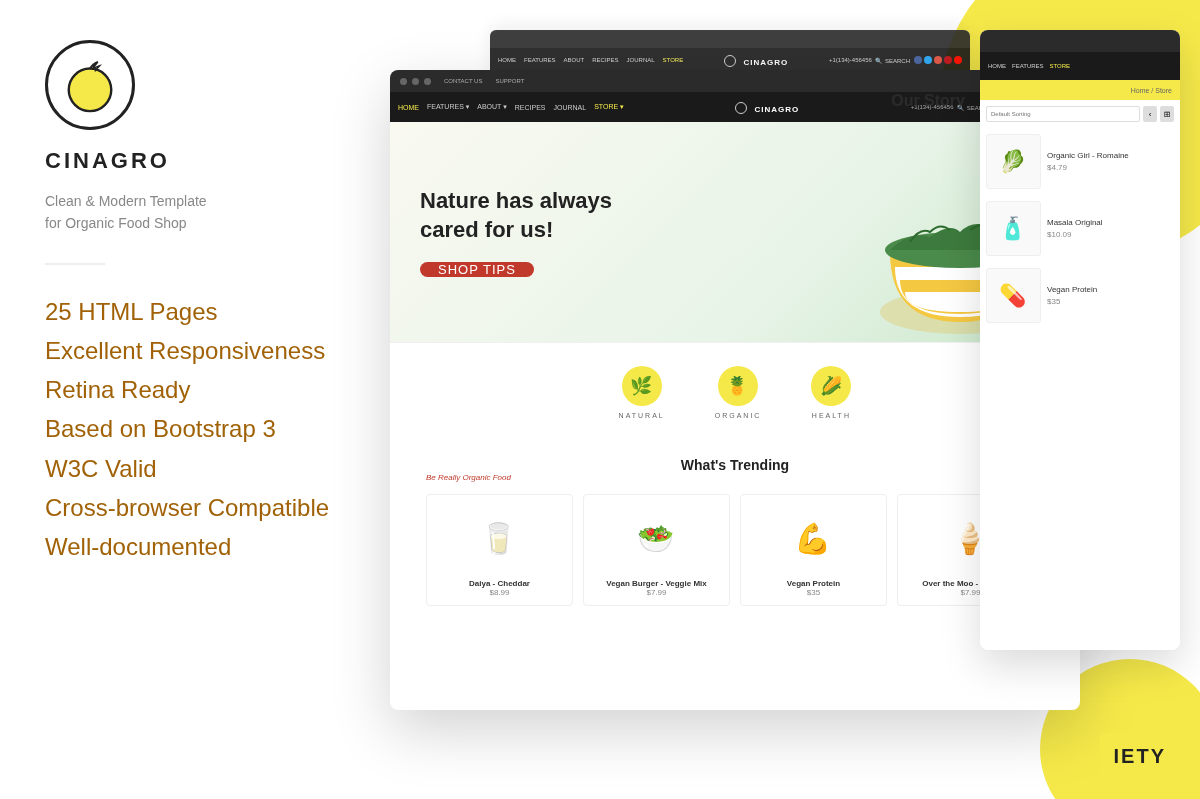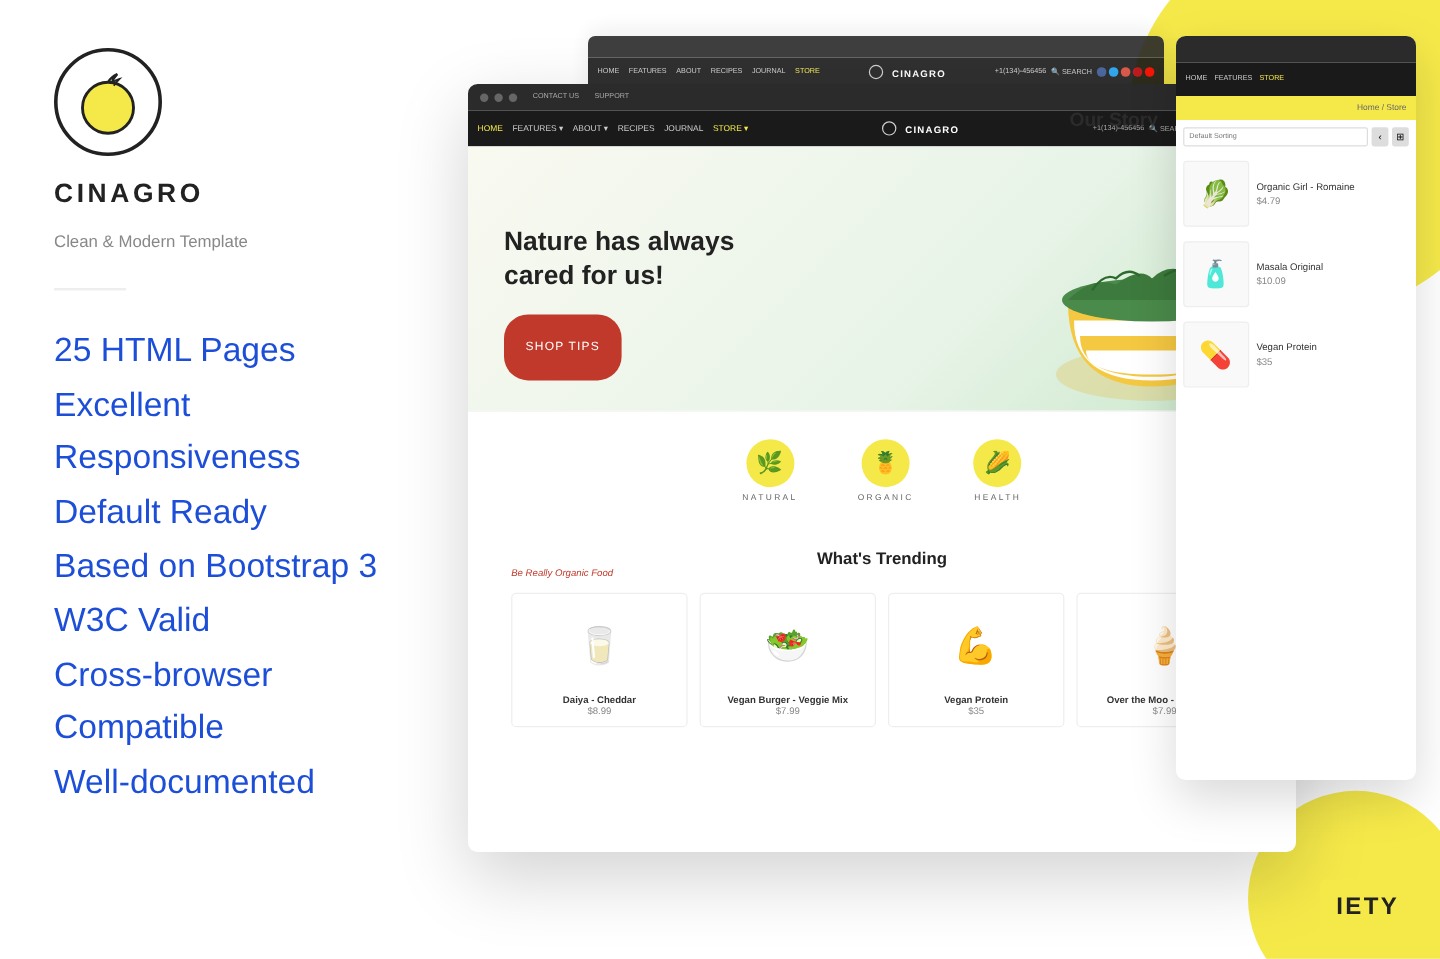--- a/index.html
+++ b/index.html
@@ -97,23 +97,23 @@
       height: 2px;
       background: #eee;
       margin: 20px 0 28px 0;
     }
 
     .features-list {
       list-style: none;
     }
 
     .features-list li {
-      font-size: 28px;
+      font-size: 24px;
       font-weight: 300;
-      color: #1d4ed8;
+      color: #a16207;
       line-height: 1.55;
       margin-bottom: 2px;
     }
 
     
     .right-panel {
       position: absolute;
       left: 390px;
       top: 30px;
       width: 790px;
@@ -236,23 +236,23 @@
       color: #222;
       line-height: 1.3;
       max-width: 200px;
     }
 
     .hero-btn {
       margin-top: 18px;
       background: #c0392b;
       color: #fff;
       border: none;
-      padding: 22px 18px;
+      padding: 0 18px;
       border-radius: 20px;
-      font-size: 10px;
+      font-size: 13px;
       cursor: pointer;
       letter-spacing: 1px;
       text-align: right;
     }
 
     
     .categories {
       height: 100px;
       display: flex;
       align-items: center;
@@ -546,29 +546,30 @@
         <path d="M33 14 Q36 11 40 10 Q37 13 35 16" stroke="#222" stroke-width="1.5" fill="none"></path>
         <ellipse cx="30" cy="35" rx="14" ry="14" fill="#f5e94a"></ellipse>
       </svg>
     </div>
   </div>
 
   <div class="brand-name">CINAGRO</div>
 
   <div class="tagline">
     <div>Clean &amp; Modern Template</div>
+    <div>for Organic Food Shop</div>
   </div>
 
   <div class="divider"></div>
 
   <ul class="features-list">
 
   <li>25 HTML Pages</li>
       <li>Excellent Responsiveness</li>
-      <li>Default Ready</li>
+      <li>Retina Ready</li>
       <li>Based on Bootstrap 3</li>
       <li>W3C Valid</li>
       <li>Cross-browser Compatible</li>
       <li>Well-documented</li>
     </ul>
 </div>
 
 <div class="right-panel">
   <div class="mockup-wrapper">
 

